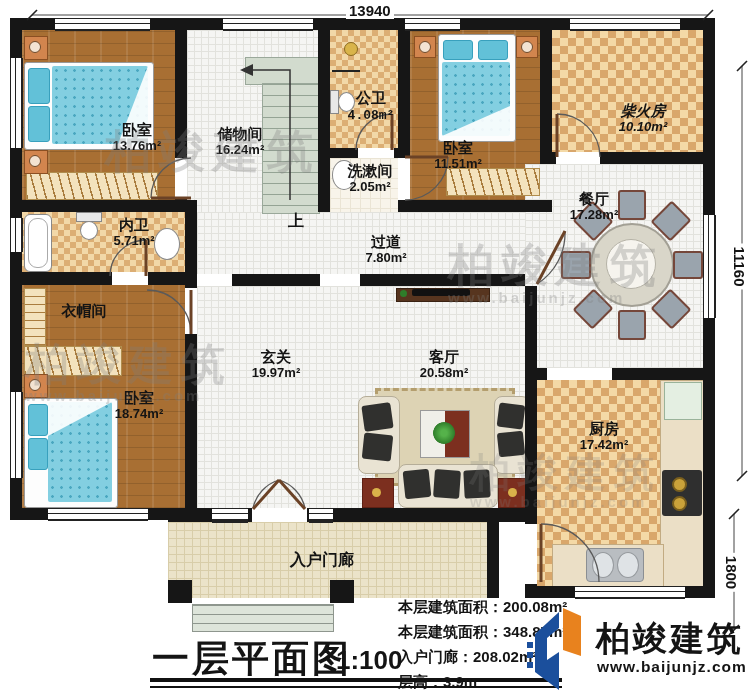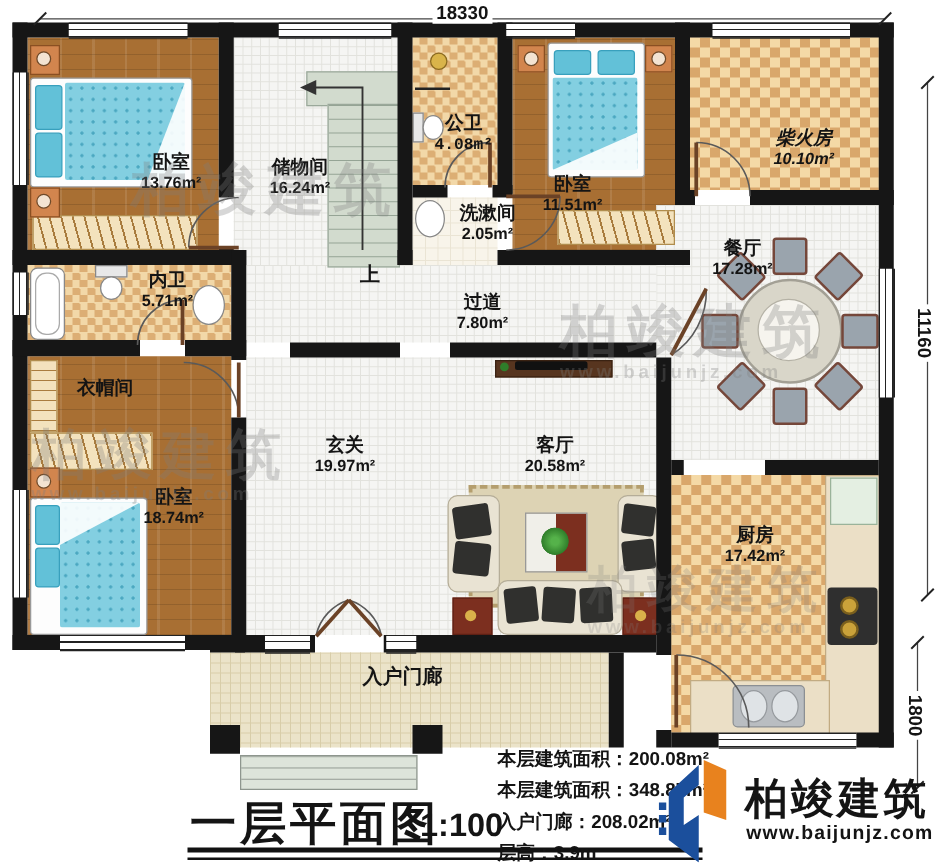--- a/index.html
+++ b/index.html
@@ -254,21 +254,21 @@
     <div class="rarea">13.76m²</div>
   </div>
   <div class="rlabel" style="left:240px;top:126px;">
     <div class="rname">储物间</div>
     <div class="rarea">16.24m²</div>
   </div>
   <div class="rlabel" style="left:371px;top:92px;font-family:Liberation Mono, monospace;">
     <div class="rname">公卫</div>
     <div class="rarea">4.08m²</div>
   </div>
-  <div class="rlabel" style="left:370px;top:163px;margin-left:20px;">
+  <div class="rlabel" style="left:370px;top:163px;">
     <div class="rname">洗漱间</div>
     <div class="rarea">2.05m²</div>
   </div>
   <div class="rlabel" style="left:458px;top:140px;">
     <div class="rname">卧室</div>
     <div class="rarea">11.51m²</div>
   </div>
   <div class="rlabel" style="left:643px;top:103px;font-style:italic;">
     <div class="rname">柴火房</div>
     <div class="rarea">10.10m²</div>
@@ -297,28 +297,28 @@
     <div class="rarea">19.97m²</div>
   </div>
   <div class="rlabel" style="left:444px;top:349px;">
     <div class="rname">客厅</div>
     <div class="rarea">20.58m²</div>
   </div>
   <div class="rlabel" style="left:604px;top:421px;">
     <div class="rname">厨房</div>
     <div class="rarea">17.42m²</div>
   </div>
-  <div class="rlabel" style="left:322px;top:533px;">
+  <div class="rlabel" style="left:322px;top:551px;">
     <div class="rname" style="font-size:16px;">入户门廊</div>
   </div>
   <div class="rlabel" style="left:296px;top:212px;">
     <div class="rname" style="font-size:16px;">上</div>
   </div>
 
-  <div class="dimlabel" style="left:346px;top:2px;">18330</div>
+  <div class="dimlabel" style="left:346px;top:2px;">13940</div>
   <div class="dimlabel" style="left:716px;top:258px;transform:rotate(90deg);">11160</div>
   <div class="dimlabel" style="left:712px;top:564px;transform:rotate(90deg);">1800</div>
 
   <div class="wm" style="left:105px;top:128px;">
     <div class="wm-main">柏竣建筑</div>
   </div>
   <div class="wm" style="left:25px;top:342px;">
     <div class="wm-main" style="font-size:44px;">柏竣建筑</div>
     <div class="wm-sub">www.baijunjz.com</div>
   </div>

